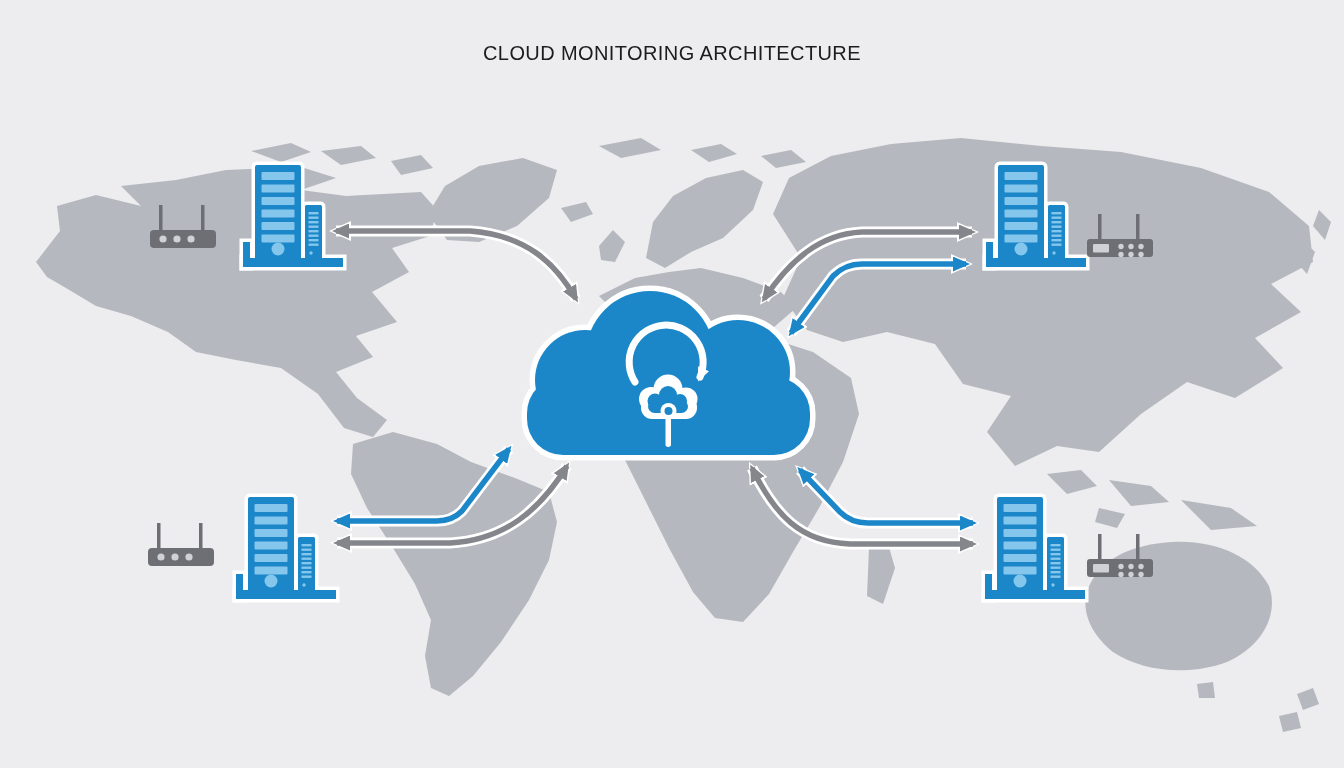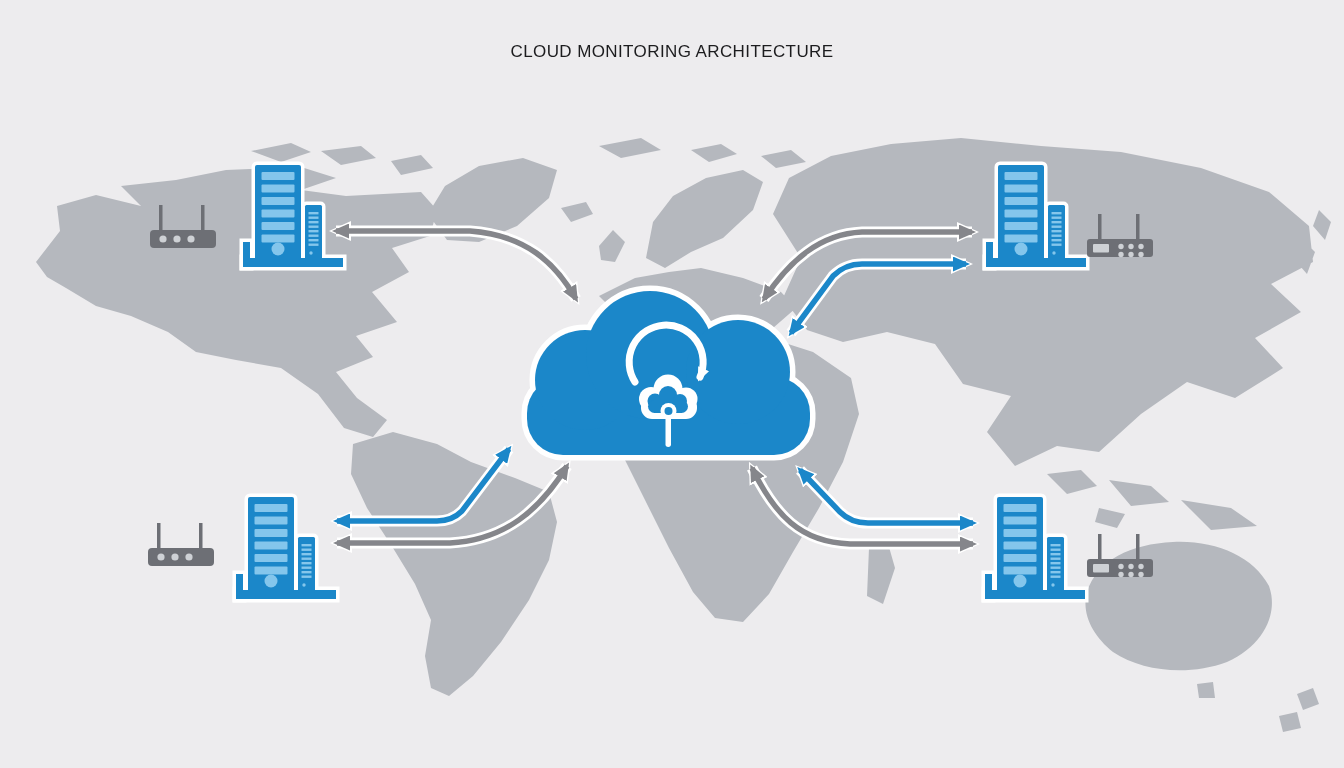--- a/index.html
+++ b/index.html
@@ -6,21 +6,21 @@
     --background:#edecee; --map:#b5b8be; --blue:#1b87c9; --light-blue:#84c6ec;
     --arrow-gray:#85868b; --router-gray:#6d6f75; --router-light:#ced1d5;
     --title-color:#1c1c1e; --white:#ffffff;
   }
   *{margin:0;padding:0;box-sizing:border-box}
   html,body{width:1344px;height:768px;overflow:hidden}
   body{background:var(--background);font-family:"Liberation Sans", sans-serif;position:relative}
   .stage{position:absolute;inset:0;width:1344px;height:768px}
   .title{
     position:absolute;top:42px;left:0;width:100%;text-align:center;
-    font-size:17px;font-weight:500;letter-spacing:.4px;color:var(--title-color);
+    font-size:20px;font-weight:500;letter-spacing:.4px;color:var(--title-color);
   }
   svg{position:absolute;top:0;left:0}
   .land{fill:var(--map)}
   .cloud-halo{fill:var(--white);stroke:var(--white);stroke-width:11}
   .cloud-body{fill:var(--blue)}
   .wfill{fill:var(--white)}
   .bfill{fill:var(--blue)}
   .arrow-case{fill:none;stroke:var(--white);stroke-width:11;stroke-linejoin:round}
   .arrow-gray{fill:none;stroke:var(--arrow-gray);stroke-width:5.5}
   .arrow-blue{fill:none;stroke:var(--blue);stroke-width:5.5}

